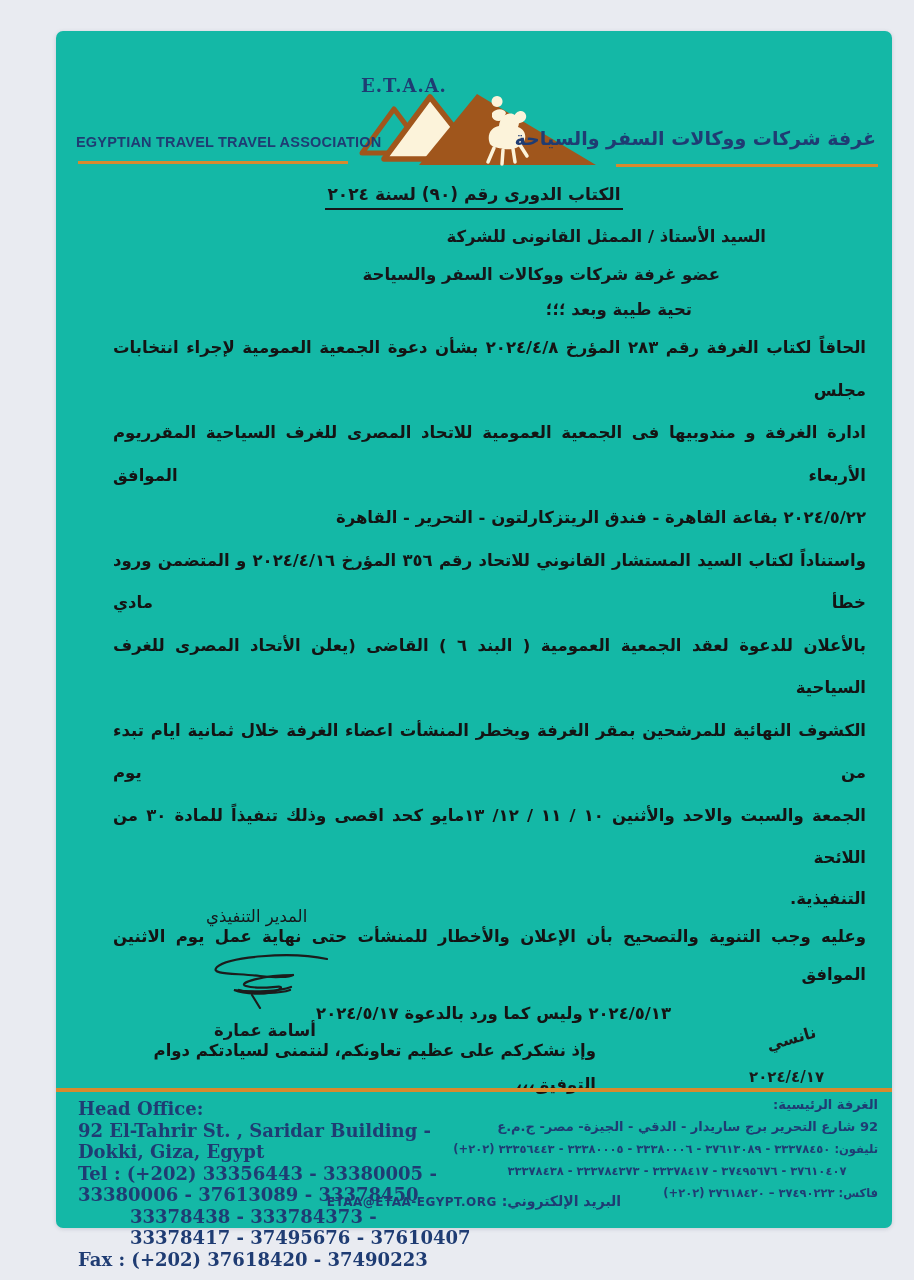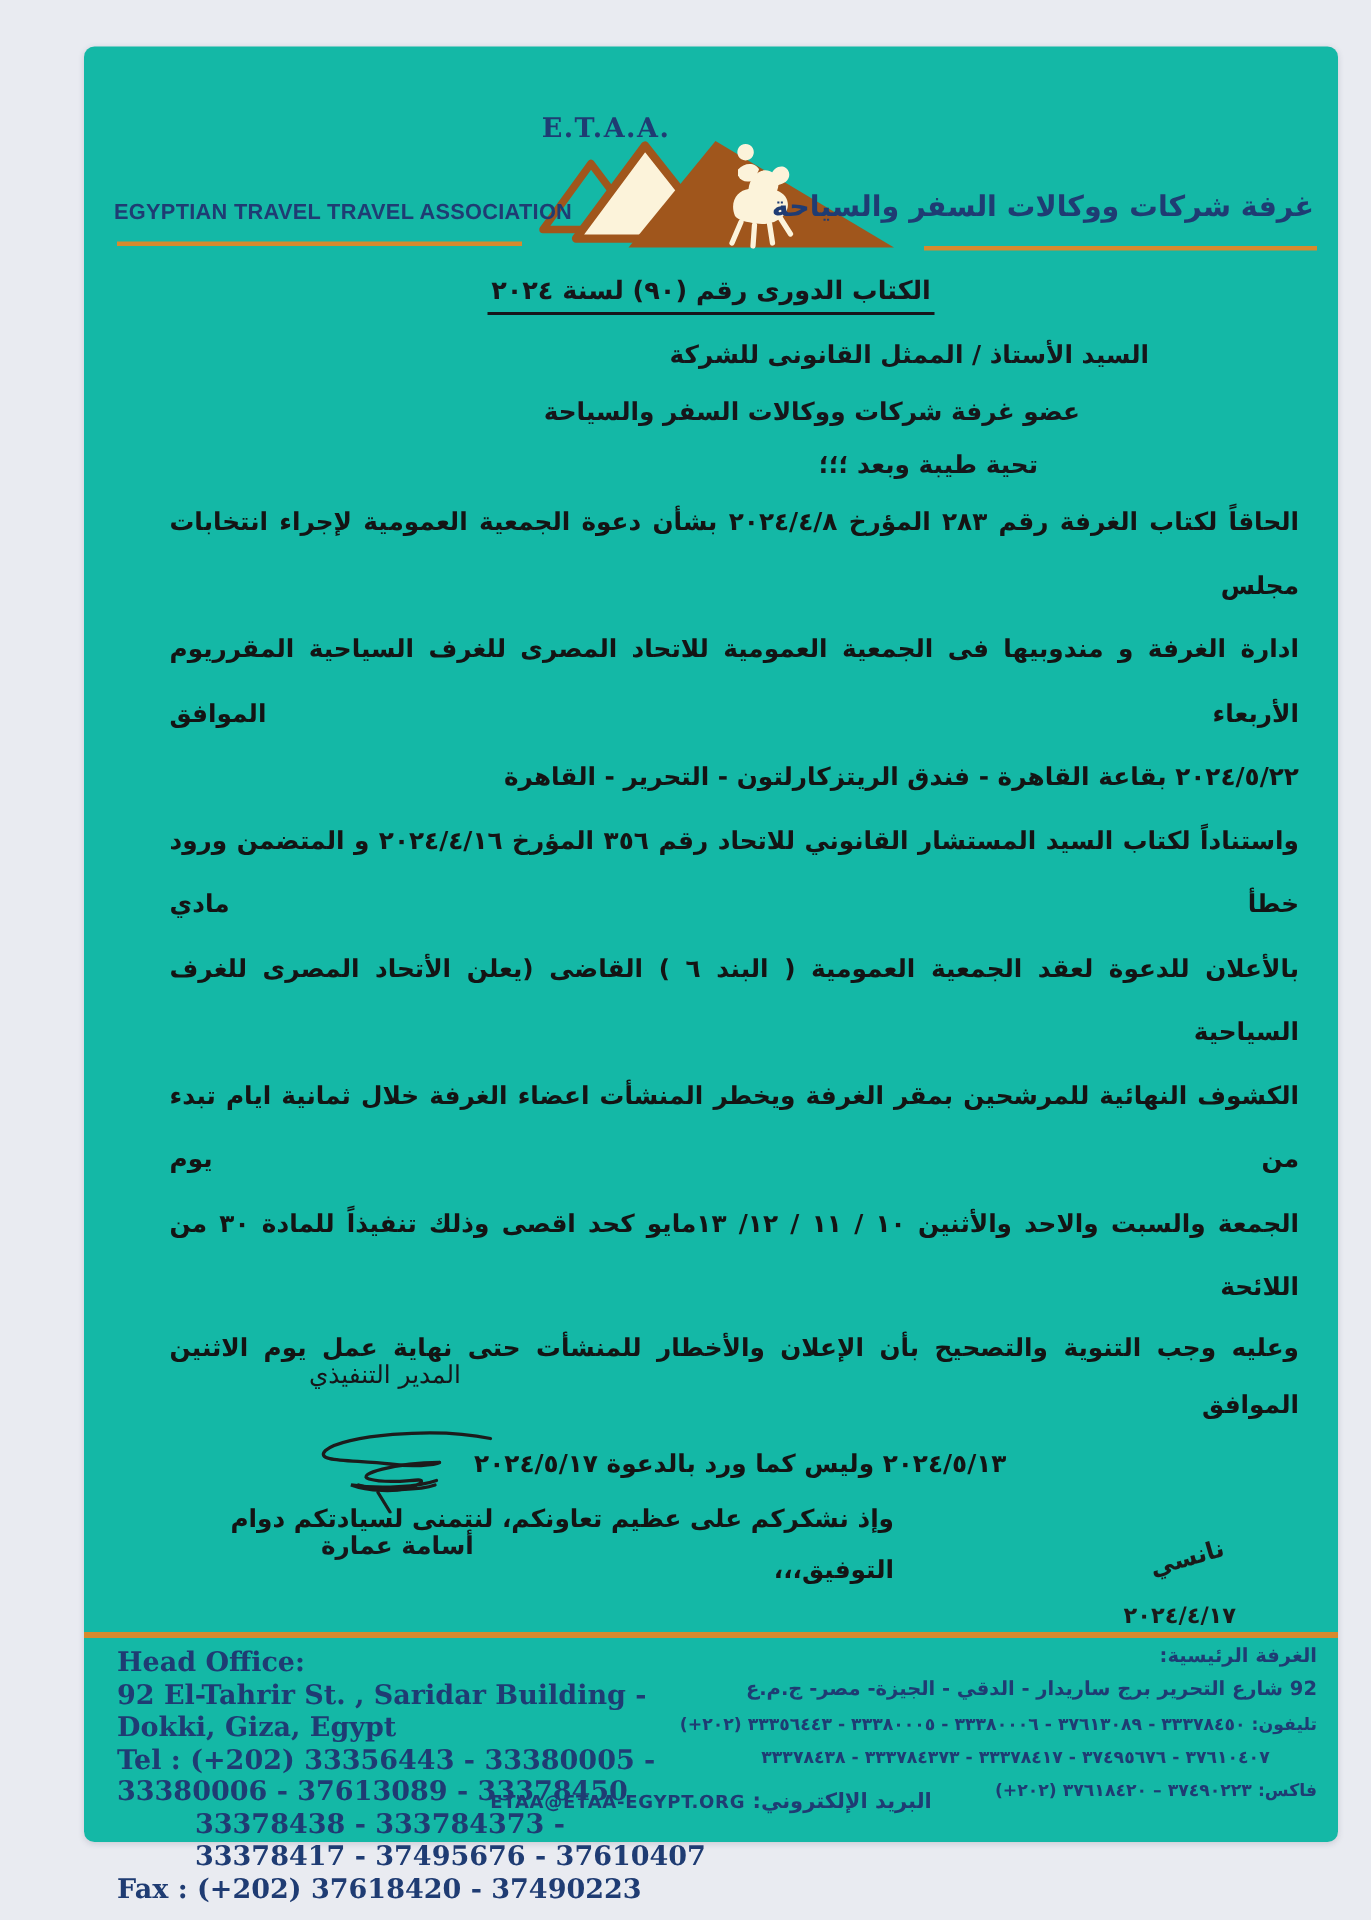--- a/index.html
+++ b/index.html
@@ -126,20 +126,21 @@
   <div class="rcpt greet">تحية طيبة وبعد ؛؛؛</div>
 
   <div class="body-block">
     <div class="bl j">الحاقاً لكتاب الغرفة رقم ٢٨٣ المؤرخ ٢٠٢٤/٤/٨ بشأن دعوة الجمعية العمومية لإجراء انتخابات مجلس</div>
     <div class="bl j">ادارة الغرفة و مندوبيها فى الجمعية العمومية للاتحاد المصرى للغرف السياحية المقرريوم الأربعاء الموافق</div>
     <div class="bl">٢٠٢٤/٥/٢٢ بقاعة القاهرة - فندق الريتزكارلتون - التحرير - القاهرة</div>
     <div class="bl j">واستناداً لكتاب السيد المستشار القانوني للاتحاد رقم ٣٥٦ المؤرخ ٢٠٢٤/٤/١٦ و المتضمن ورود خطأ مادي</div>
     <div class="bl j">بالأعلان للدعوة لعقد الجمعية العمومية ( البند ٦ ) القاضى (يعلن الأتحاد المصرى للغرف السياحية</div>
     <div class="bl j">الكشوف النهائية للمرشحين بمقر الغرفة ويخطر المنشأت اعضاء الغرفة خلال ثمانية ايام تبدء من يوم</div>
     <div class="bl j">الجمعة والسبت والاحد والأثنين ١٠ / ١١ / ١٢/ ١٣مايو كحد اقصى وذلك تنفيذاً للمادة ٣٠ من اللائحة</div>
+    <div class="bl s38">التنفيذية.</div>
     <div class="bl s38 j">وعليه وجب التنوية والتصحيح بأن الإعلان والأخطار للمنشأت حتى نهاية عمل يوم الاثنين الموافق</div>
     <div class="bl s40" style="margin-right:195px">٢٠٢٤/٥/١٣ وليس كما ورد بالدعوة ٢٠٢٤/٥/١٧</div>
     <div class="bl s34" style="margin-right:270px">وإذ نشكركم على عظيم تعاونكم، لنتمنى لسيادتكم دوام التوفيق،،،</div>
 
   </div>
 
   <div class="sig-title">المدير التنفيذي</div>
   <div class="sig-svg">
     <svg viewBox="0 0 140 60" width="140" height="60">
       <g stroke="#1c1c1c" stroke-width="2.2" fill="none" stroke-linecap="round">

